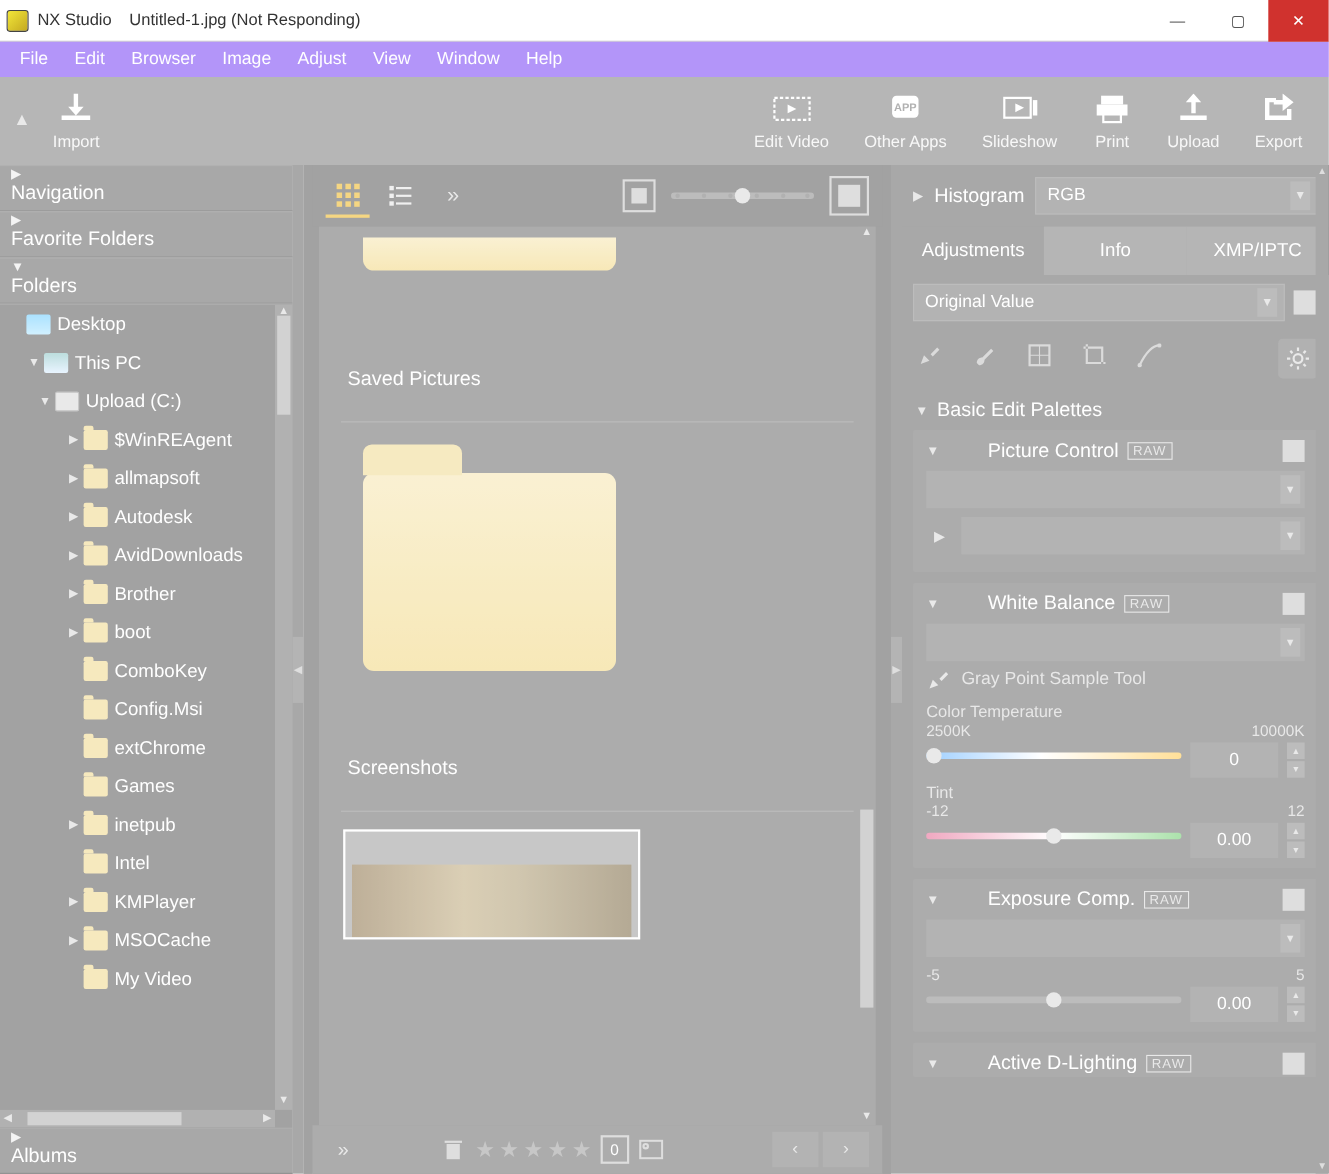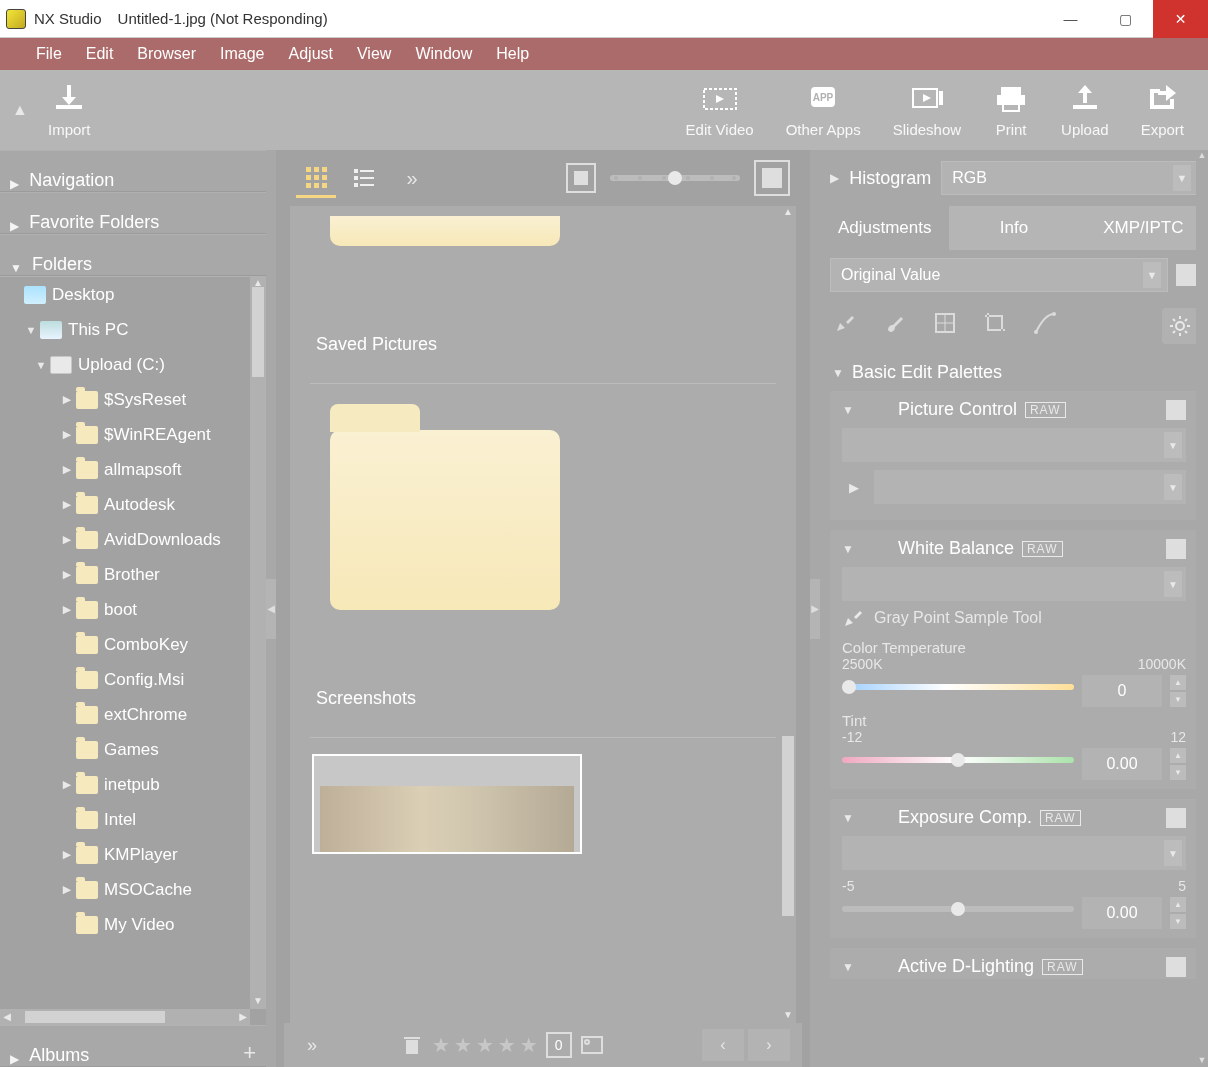--- a/index.html
+++ b/index.html
@@ -11,36 +11,36 @@
 .titlebar .app-name { font-size:15px; color:#333; margin-right:16px; }
 .titlebar .file-name { font-size:15px; color:#333; }
 .titlebar .win-controls { margin-left:auto; display:flex; }
 .titlebar .win-btn { width:55px; height:38px; display:flex; align-items:center; justify-content:center; color:#555; font-size:14px; }
 .titlebar .win-btn.close { background:#d0322e; color:#fff; }
 
 
 .dim-overlay { position:absolute; top:38px; left:0; right:0; bottom:0; background:rgba(255,255,255,0.35); pointer-events:none; z-index:100; }
 
 
-.menubar { height:32px; background:#7f1d1d; display:flex; align-items:center; padding:0 24px; }
+.menubar { height:32px; background:#8b5cf6; display:flex; align-items:center; padding:0 6px; }
 .menubar .menu-item { color:#fff; font-size:16px; padding:4px 12px; }
 
 
 .toolbar { height:80px; background:#909090; display:flex; align-items:center; padding:0 8px; }
 .toolbar .tool-btn { display:flex; flex-direction:column; align-items:center; justify-content:center; color:#f5f5f5; font-size:15px; height:80px; padding:0 16px; gap:6px;}
 .toolbar .tool-icon { width:36px; height:32px; display:flex; align-items:center; justify-content:center; fill:#fff; }
 .toolbar .collapse-left { width:24px; display:flex; align-items:center; justify-content:center; color:#ddd; }
 .toolbar .spacer { flex:1; }
 
 
 .main { display:flex; height:calc(1067px - 38px - 32px - 80px); }
 
 
 .left-panel { width:266px; background:#707070; display:flex; flex-direction:column; }
-.panel-header { height:42px; display:flex; align-items:flex-end; padding:0 10px; color:#fff; font-size:18px; background:#7a7a7a; border-bottom:1px solid #666; border-top:1px solid #888;}
+.panel-header { height:42px; display:flex; align-items:flex-start; padding:0 10px; color:#fff; font-size:18px; background:#7a7a7a; border-bottom:1px solid #666; border-top:1px solid #888;flex-direction:column;}
 .panel-header .tri { margin-right:10px; font-size:12px; color:#eee; }
 .panel-header.expanded .tri::before { content:"▼"; }
 .panel-header.collapsed .tri::before { content:"▶"; }
 .panel-header .plus { margin-left:auto; font-size:22px; color:#ddd; }
 
 .tree-container { flex:1; overflow:hidden; position:relative; background:#707070; border-top:1px solid #888;}
 .tree-scroll { position:absolute; inset:0 16px 16px 0; overflow:hidden; }
 .tree-row { height:35px; display:flex; align-items:center; color:#fff; font-size:17px; padding-left:6px; }
 .tree-row .tri { width:18px; text-align:center; font-size:11px; color:#ddd; }
 .tree-row .tri.none::before{content:"";}
@@ -256,25 +256,20 @@
             <span>This PC</span>
           </div>
           <div class="tree-row" style="padding-left: 32px;">
             <span class="tri down"></span>
             <span class="ficon drive"></span>
             <span>Upload (C:)</span>
           </div>
           <div class="tree-row" style="padding-left: 58px;">
             <span class="tri right"></span>
             <span class="ficon "></span>
-            <span>$SysReset</span>
-          </div>
-          <div class="tree-row" style="padding-left: 58px;">
-            <span class="tri right"></span>
-            <span class="ficon "></span>
             <span>$WinREAgent</span>
           </div>
           <div class="tree-row" style="padding-left: 58px;">
             <span class="tri right"></span>
             <span class="ficon "></span>
             <span>allmapsoft</span>
           </div>
           <div class="tree-row" style="padding-left: 58px;">
             <span class="tri right"></span>
             <span class="ficon "></span>

